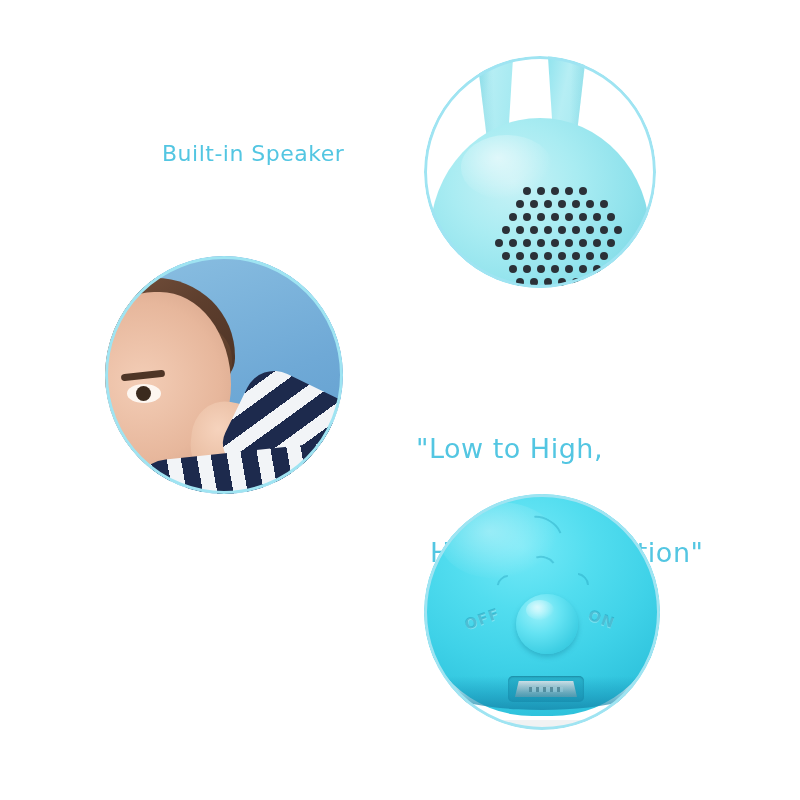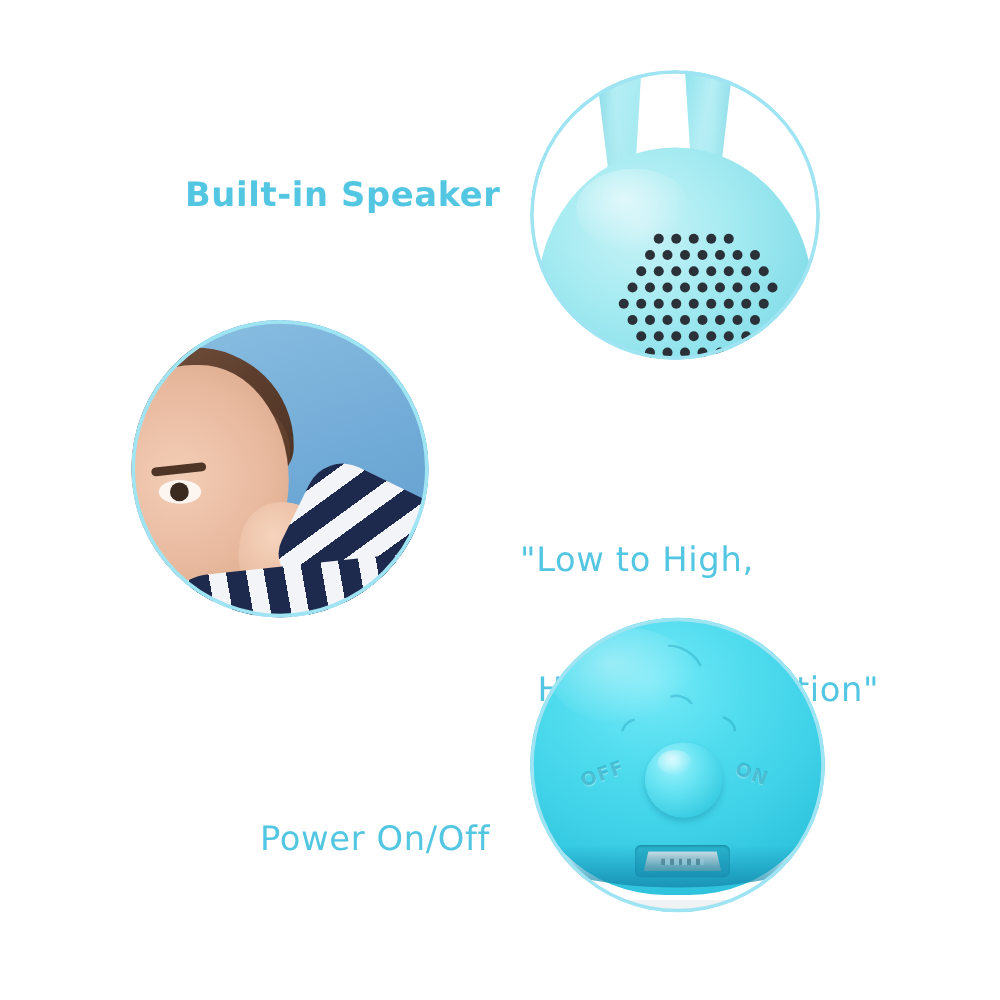--- a/index.html
+++ b/index.html
@@ -28,24 +28,23 @@
     position: absolute;
     color: #53c6e2;
     font-family: "DejaVu Sans", sans-serif;
     font-weight: 400;
     letter-spacing: 0.5px;
     line-height: 1.28;
     white-space: pre;
   }
 
   #label-built-in-speaker {
-    left: 148px;
+    left: 162px;
     top: 140px;
-    font-size: 27px;
-    font-weight: bold;
+    font-size: 22px;
   }
 
   #label-quote {
     left: 416px;
     top: 363px;
     font-size: 27px;
   }
   #label-quote .qline { display: block; }
   #label-quote .qline.l2 { padding-left: 14px; }
 
@@ -394,21 +393,20 @@
 <div class="stage">
 
   <div class="callout" id="label-built-in-speaker">Built-in Speaker</div>
 
   <div class="callout" id="label-quote">
     <span class="qline l1">"Low to High,</span>
     <span class="qline l2">Hearing Protection"</span>
   </div>
 
   <div class="callout" id="label-controls">
-    <span class="cline">Power On/Off</span>
     
   </div>
 
   <div class="photo-circle" id="photo-speaker">
     <div class="inner">
       <div class="ear left">
           <span class="ear-shade"></span>
         </div>
       <div class="ear right">
           <span class="ear-shade"></span>

